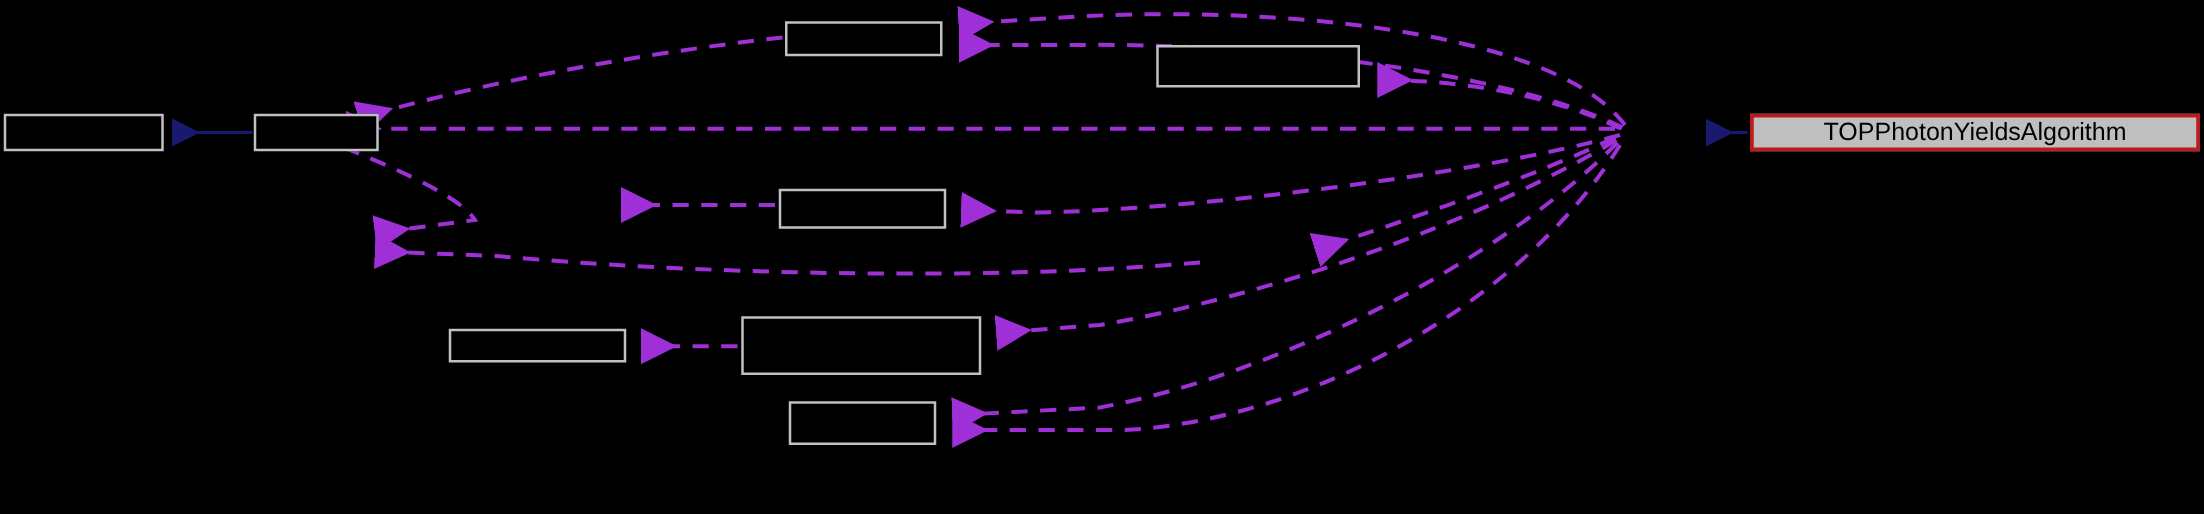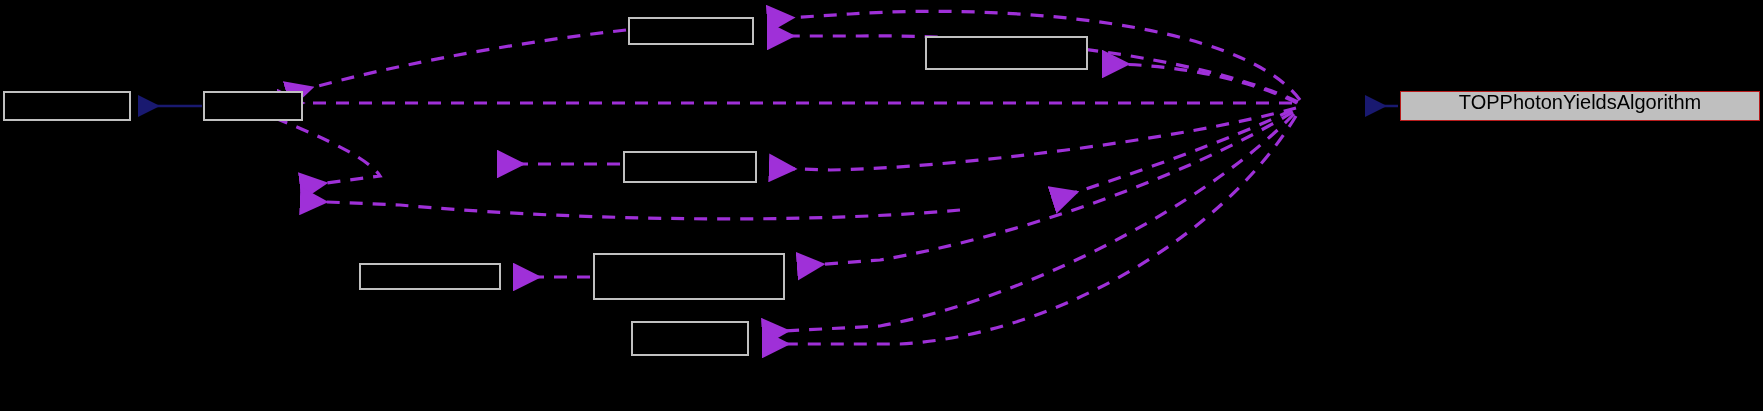--- a/index.html
+++ b/index.html
@@ -27,22 +27,23 @@
     display: block;
   }
   .node-box {
     position: absolute;
     box-sizing: border-box;
     background: #000000;
     border: 2px solid #c0c0c0;
   }
   .node-box.highlight {
     background: #bfbfbf;
-    border: 1px solid #b91c1c;
+    border: 3px solid #b91c1c;
     display: flex;
+    align-items: center;
     justify-content: center;
   }
   .node-label {
     color: #000000;
     font-family: "Liberation Sans", sans-serif;
     font-size: 20px;
     line-height: 1;
     white-space: nowrap;
     letter-spacing: 0px;
   }

